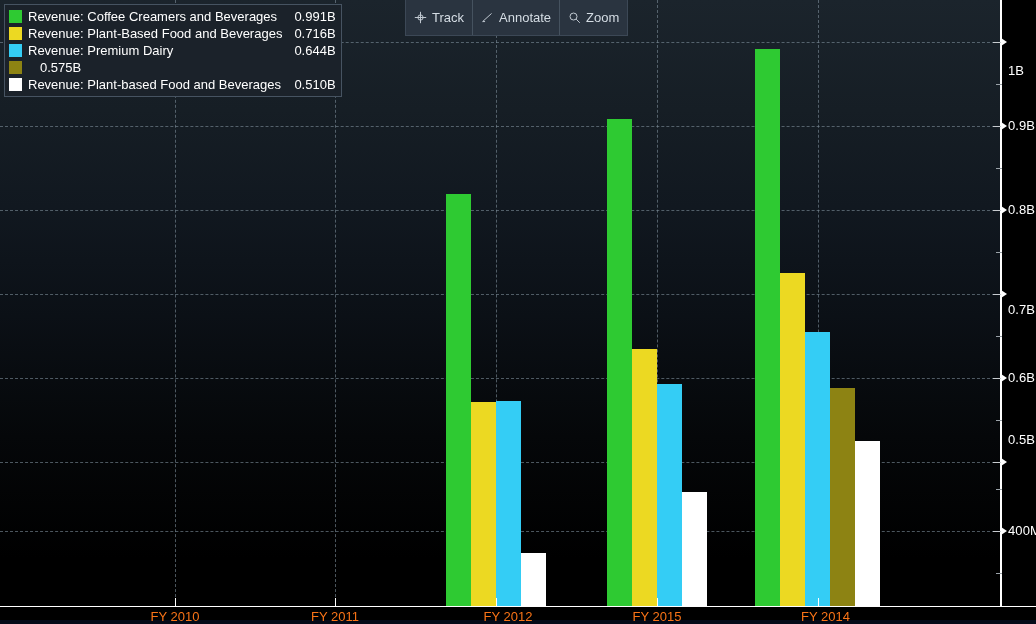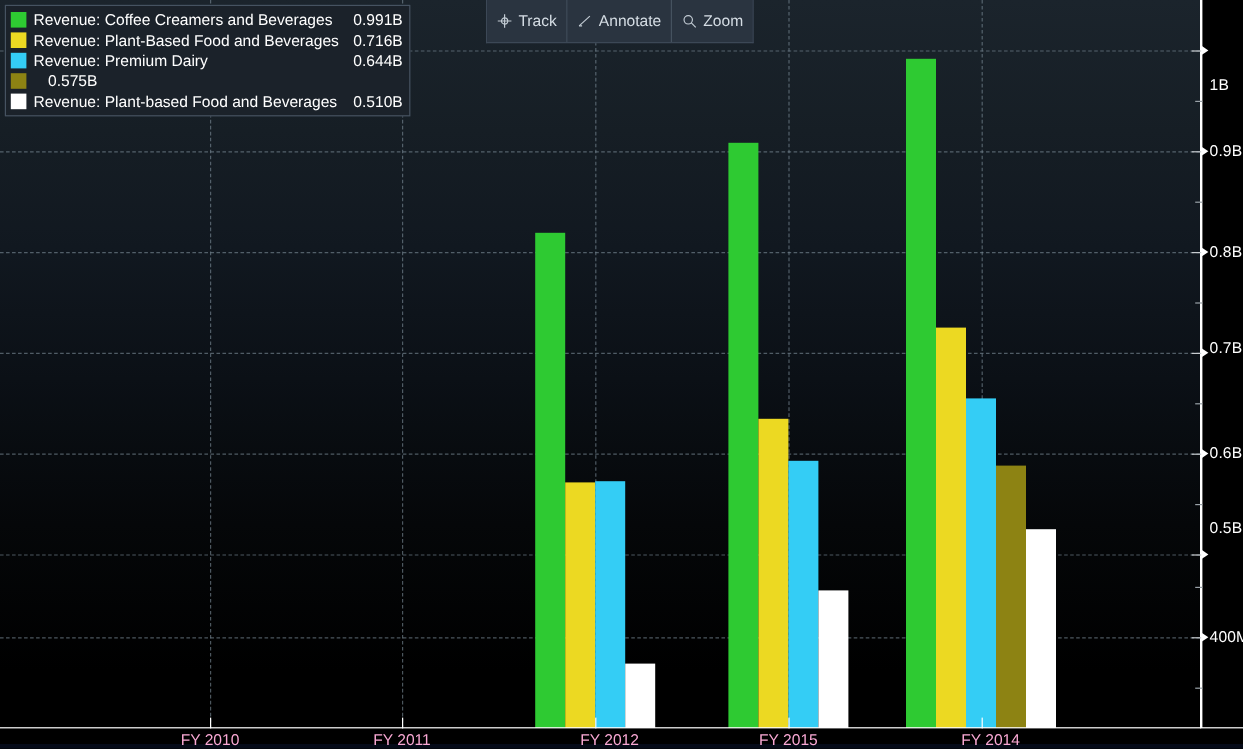--- a/index.html
+++ b/index.html
@@ -126,21 +126,21 @@
     position: absolute;
     top: 598px;
     width: 0;
     height: 9px;
     border-left: 1px solid #ffffff;
   }
   .xlabel {
     position: absolute;
     top: 609px;
     font-size: 13px;
-    color: #f9a8d4;
+    color: #f97316;
     text-align: center;
     white-space: nowrap;
     transform: translateX(-50%);
   }
 
   
   .bar {
     position: absolute;
     bottom: 17px;
   }
@@ -258,21 +258,21 @@
       <div class="ytick-arrow" style="top: 38px;"></div>
       <div class="ylabel" style="top: 34px; margin-top: 29px;">1B</div>
       <div class="ytick-major" style="top: 126px;"></div>
       <div class="ytick-arrow" style="top: 122px;"></div>
       <div class="ylabel" style="top: 118px;">0.9B</div>
       <div class="ytick-major" style="top: 210px;"></div>
       <div class="ytick-arrow" style="top: 206px;"></div>
       <div class="ylabel" style="top: 202px;">0.8B</div>
       <div class="ytick-major" style="top: 294px;"></div>
       <div class="ytick-arrow" style="top: 290px;"></div>
-      <div class="ylabel" style="top: 282px;">0.7B</div>
+      <div class="ylabel" style="top: 302px;">0.7B</div>
       <div class="ytick-major" style="top: 378px;"></div>
       <div class="ytick-arrow" style="top: 374px;"></div>
       <div class="ylabel" style="top: 370px;">0.6B</div>
       <div class="ytick-major" style="top: 462px;"></div>
       <div class="ytick-arrow" style="top: 458px;"></div>
       <div class="ylabel" style="top: 432px;">0.5B</div>
       <div class="ytick-major" style="top: 531px;"></div>
       <div class="ytick-arrow" style="top: 527px;"></div>
       <div class="ylabel" style="top: 523px;">400M</div>
       <div class="ytick-minor" style="top: 84px;"></div>

